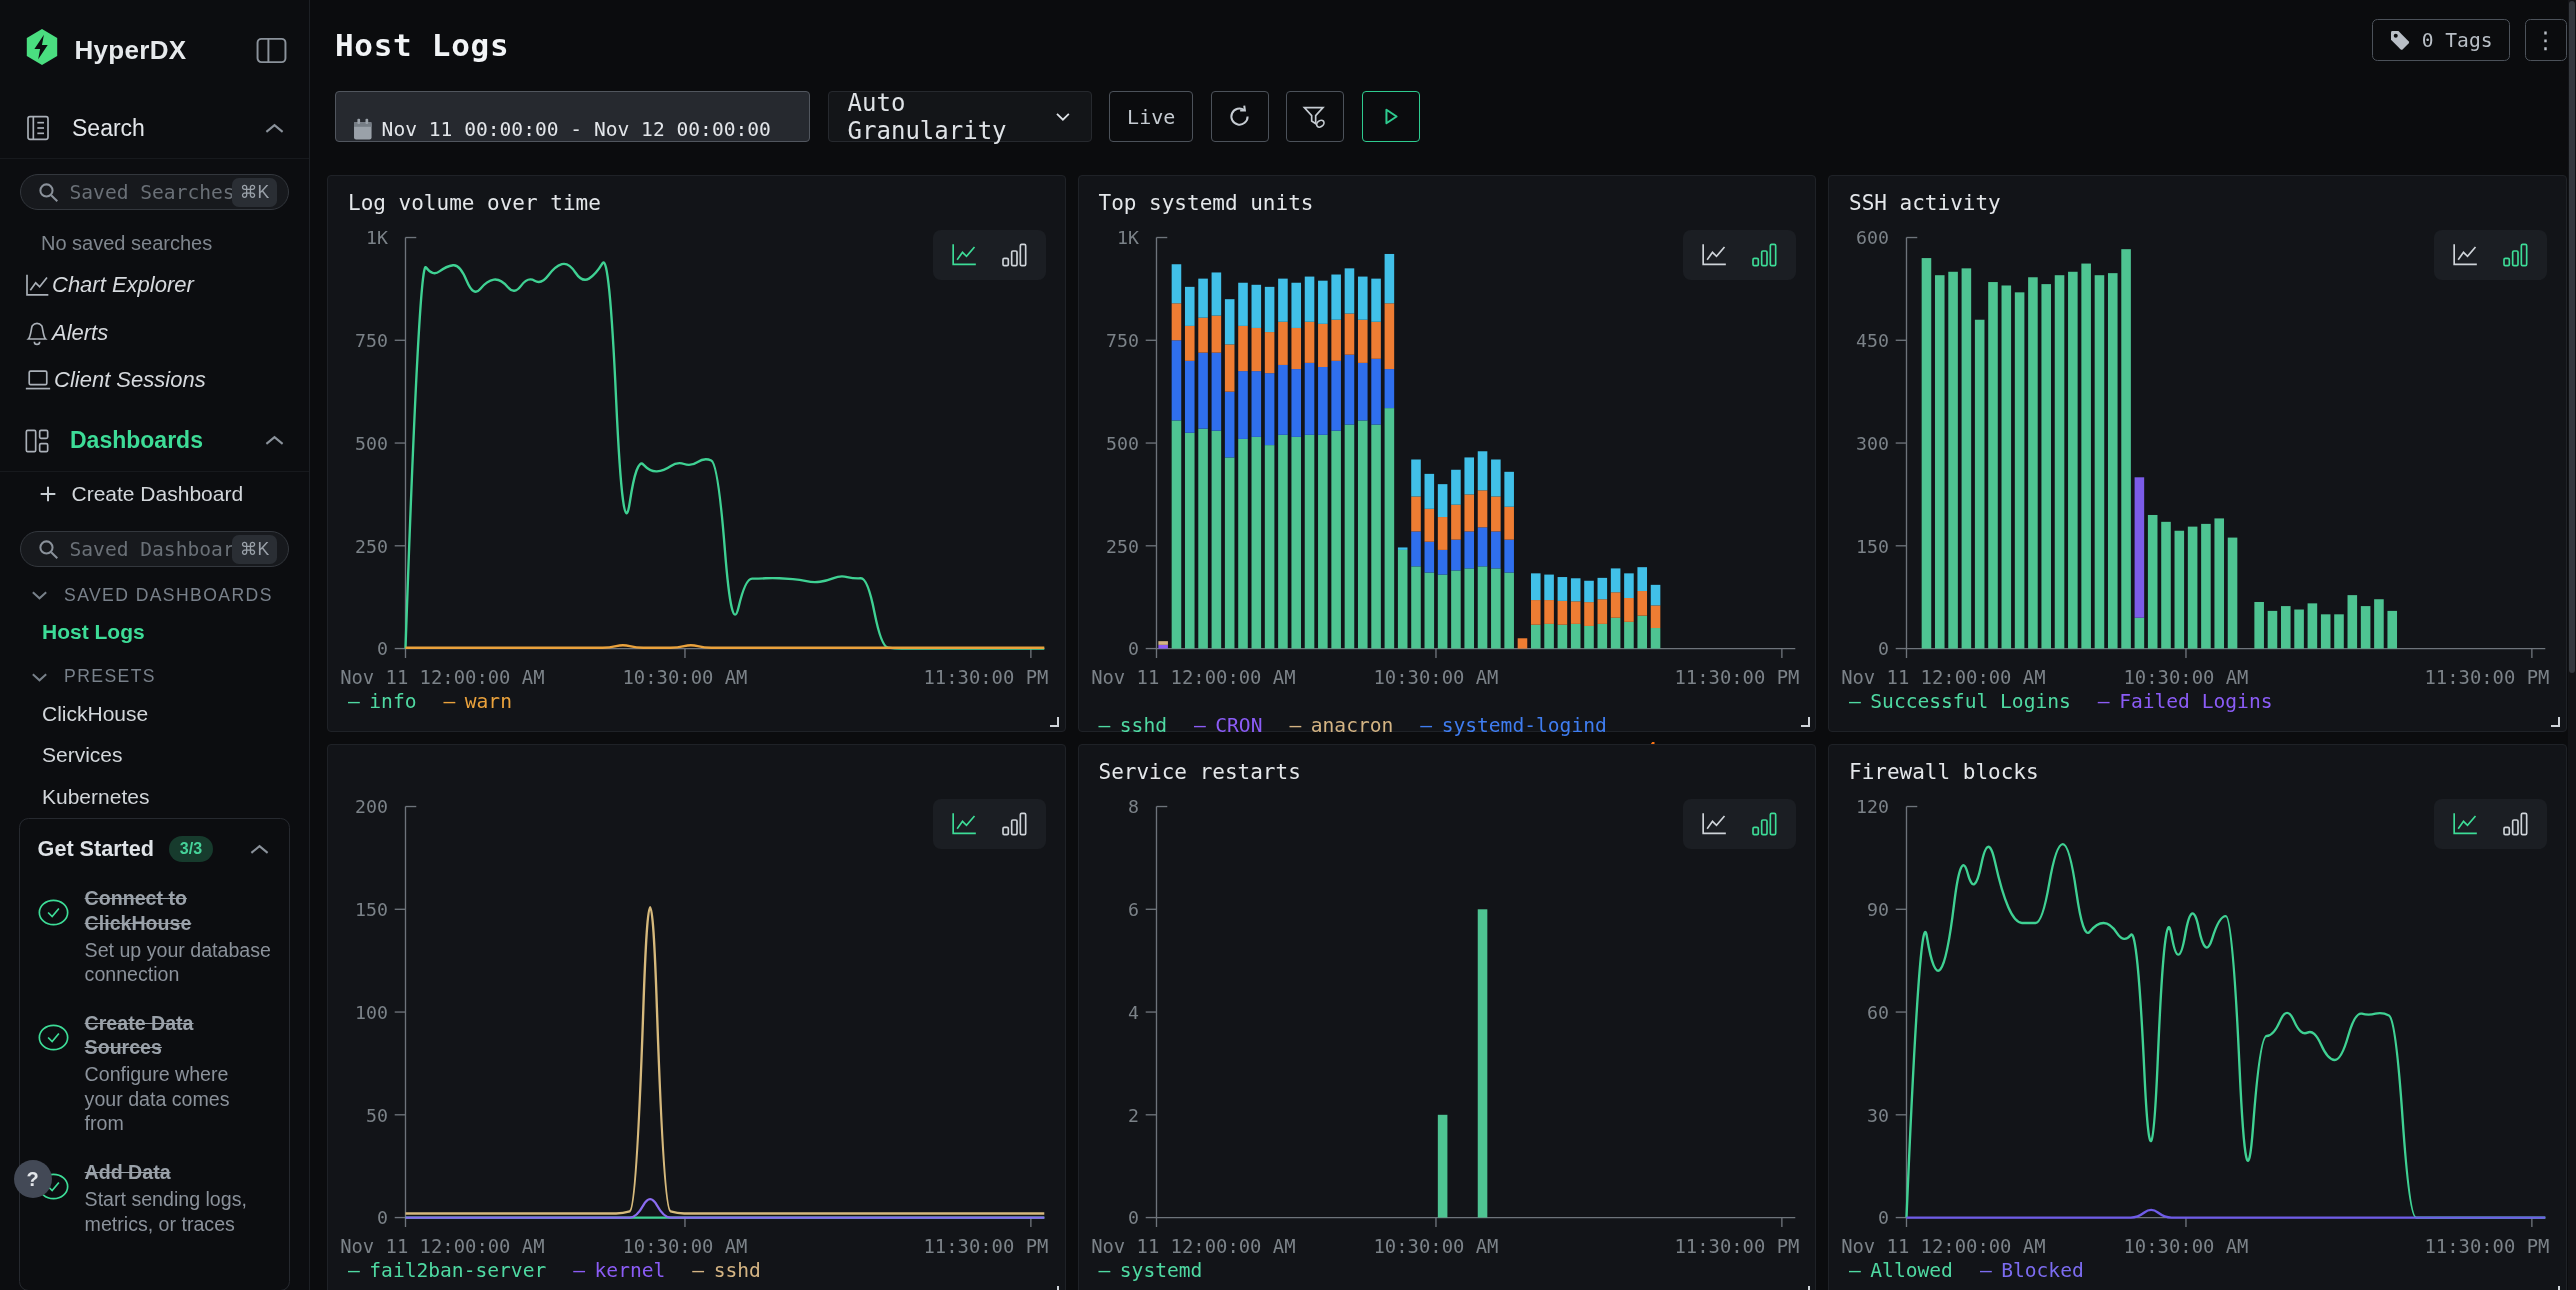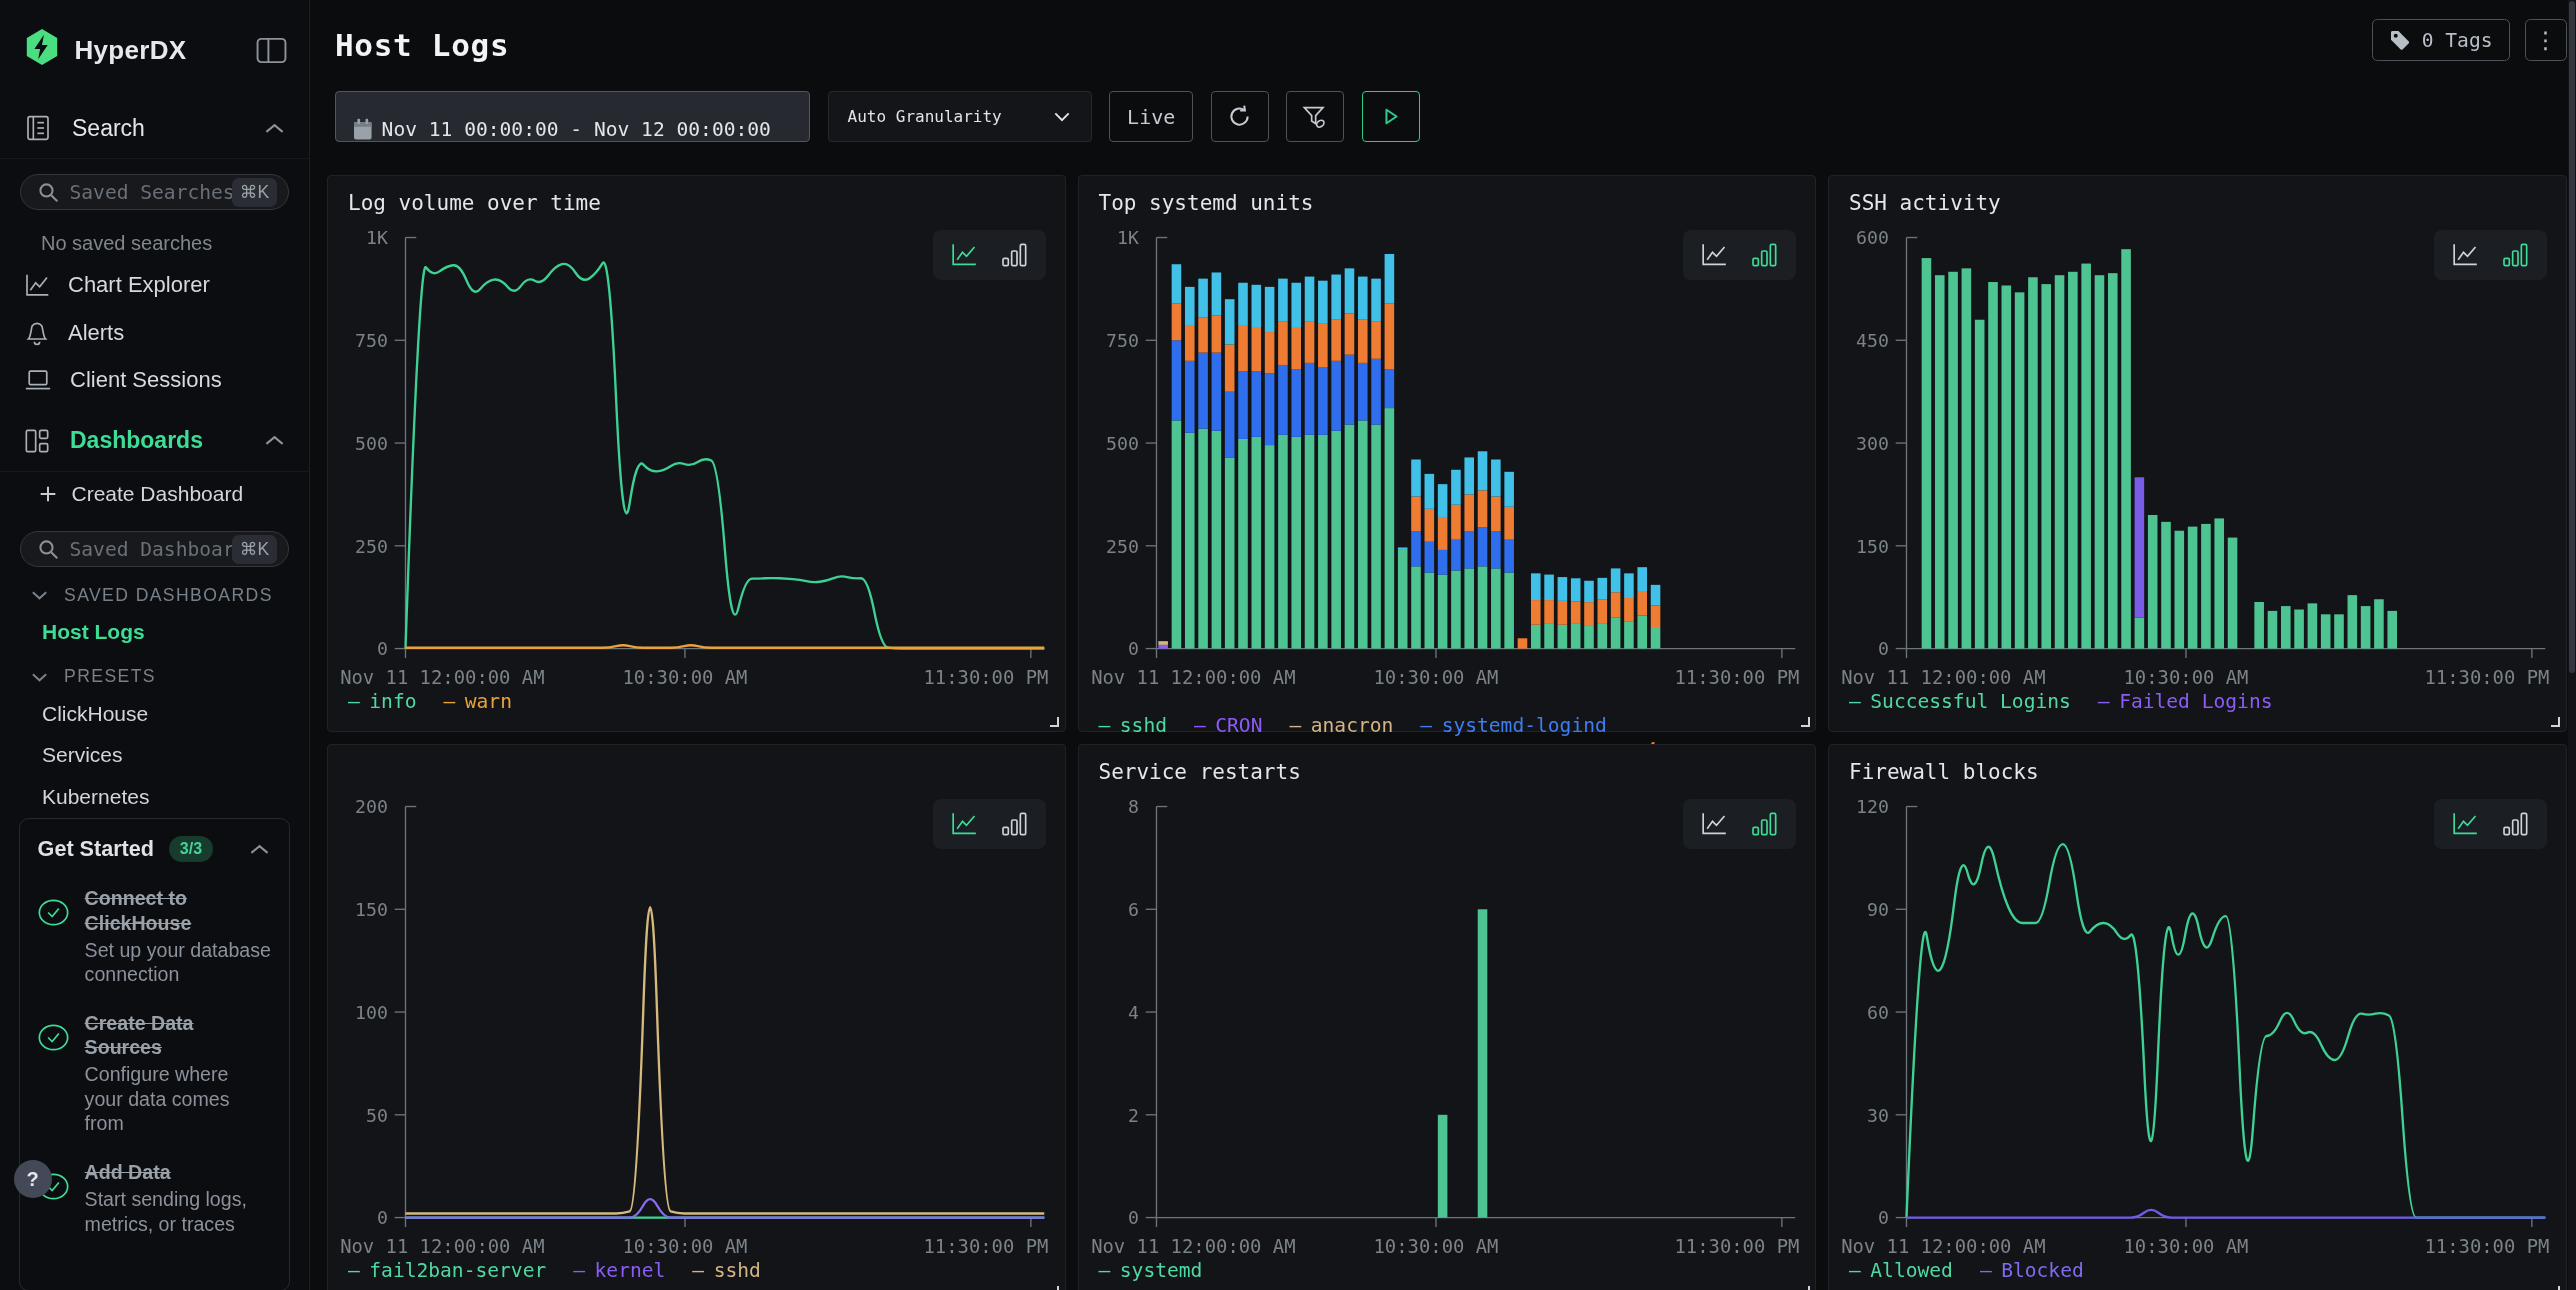--- a/index.html
+++ b/index.html
@@ -19,21 +19,21 @@
   .nav-head .lab.active { color:#3ddc97; font-weight:bold; }
   .divider { border-bottom:1.4px solid #17191d; }
   .pill-search { display:flex; align-items:center; margin:15px 20px 4px 20px; height:45px;
                  background:#17191d; border:1.4px solid #33373d; border-radius:24px; padding:0 10.8px 0 16px; }
   .pill-search input { flex:1; background:transparent; border:0; outline:none; color:#c8cdd3;
                  font-family:"DejaVu Sans Mono",monospace; font-size:19.6px; min-width:0; }
   .pill-search input::placeholder { color:#6a7077; }
   .kbd { background:#2a2e34; color:#9aa1a9; border-radius:6.8px; font-size:17.6px; padding:4px 8px; }
   .muted-line { color:#7f868e; font-size:20px; padding:17.6px 0 6.8px 41px; }
   .nav-item { display:flex; align-items:center; padding:10px 23px; }
-  .nav-item .lab { font-size:22px; color:#d6d9dd; margin-left:17px; }
+  .nav-item .lab { font-size:22px; color:#d6d9dd; margin-left:1px;font-style:italic; }
   .nav-sub { display:flex; align-items:center; padding:10.8px 23px 9.5px 38px; }
   .nav-sub .lab { font-size:21px; color:#d2d6da; margin-left:13.5px; }
   .sec-head { display:flex; align-items:center; padding:13.5px 23px 5.4px 30px; color:#78808a;
               font-size:17.6px; letter-spacing:1.4px; }
   .sec-head span { margin-left:15px; }
   .leaf { font-size:21px; color:#d2d6da; padding:8.8px 23px 8.8px 42px; }
   .leaf.active { color:#3ddc97; font-weight:bold; }
   .spacer { flex:1; }
   .team-row { display:flex; align-items:center; padding:13.5px 23px; margin-bottom:27px; }
   .team-row .lab { font-size:23px; color:#e2e5e9; margin-left:17.6px; }
@@ -68,21 +68,21 @@
   .searchbox input { flex:1; background:transparent; border:0; outline:none; color:#c8cdd3;
                font-family:"DejaVu Sans Mono",monospace; font-size:19.6px; min-width:0; }
   .searchbox input::placeholder { color:#6d747c; }
   .lang { font-family:"DejaVu Sans Mono",monospace; font-size:19.6px; white-space:nowrap; }
   .lang .sql { color:#e2e5e9; } .lang .sep { color:#4a4f55; padding:0 8px; } .lang .lucene { color:#3ddc97; }
   .datebox { width:475px; background:#26292f; border:1.4px solid #51565e; border-radius:4px;
              display:flex; align-items:flex-end; padding:0 16px; gap:8px; color:#e2e5e9;
              font-family:"DejaVu Sans Mono",monospace; font-size:19.6px; white-space:nowrap; }
   .granbox { width:264px; background:#131518; border:1.4px solid #26292e; border-radius:4px;
              display:flex; align-items:center; justify-content:space-between; padding:0 19px; color:#dfe3e7;
-             font-family:"DejaVu Sans Mono",monospace; font-size:16px; }
+             font-family:"DejaVu Sans Mono",monospace; font-size:24px; }
   .live-btn { width:84px; border:1.4px solid #4c525a; border-radius:4px; color:#c6ccd2;
               font-family:"DejaVu Sans Mono",monospace; font-size:20px; display:flex; align-items:center; justify-content:center; }
   .icon-btn { width:58px; border:1.4px solid #4c525a; border-radius:4px; color:#c6ccd2;
               display:flex; align-items:center; justify-content:center; }
   .icon-btn.play { border-color:#2ecb8f; color:#2ecb8f; }
 
   .grid { position:absolute; left:16px; right:9.5px; top:175px; display:grid;
           grid-template-columns:repeat(3,1fr); gap:12px; }
   .card { height:557px; background:#121418; border:1.4px solid #1f2227; border-radius:4px; position:relative; }
   .card-title { position:absolute; left:20px; top:15px; font-family:"DejaVu Sans Mono",monospace;

